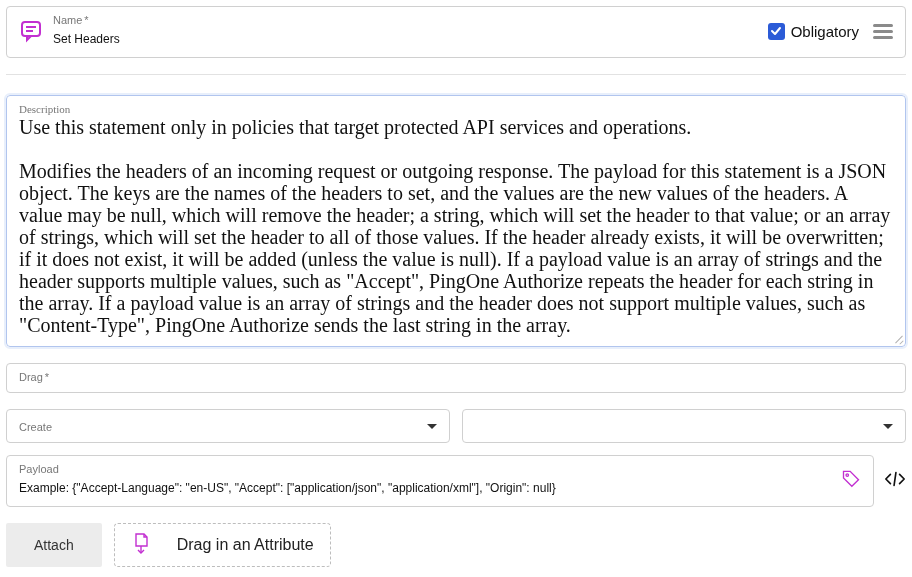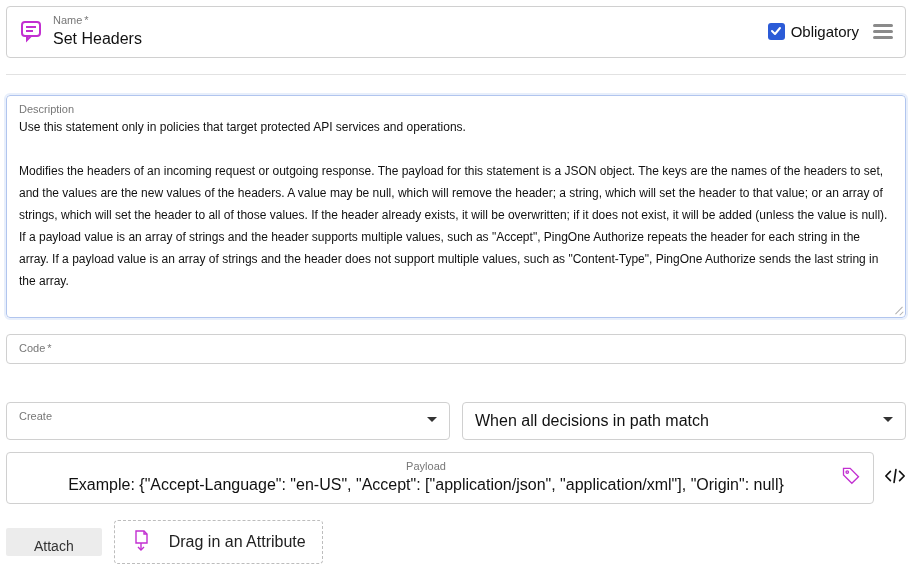--- a/index.html
+++ b/index.html
@@ -18,21 +18,21 @@
     margin-bottom: 16px;
     background: #fff;
     position: relative;
   }
   .field-label {
     font-size: 11px;
     color: #777;
     line-height: 14px;
   }
   .field-value {
-    font-size: 16px;
+    font-size: 12px;
     color: #111;
     line-height: 20px;
     margin-top: 2px;
     font-weight: 400;
   }
   
   .name-row {
     display: flex;
     align-items: center;
   }
@@ -78,24 +78,25 @@
   .req-star { color: #777; font-size: 11px; margin-left: 2px;}
   .divider {
     height: 1px;
     background: #e2e2e2;
     margin: 0 0 20px 0;
   }
   .desc-field {
     border-color: #b1c5ee;
     outline: 2px solid #e8effb;
     outline-offset: 0;
-    padding-bottom: 25px;
+    padding-bottom: 10px;
+    font-family: Liberation Serif, serif;
   }
   .desc-text {
-    font-size: 12px;
+    font-size: 20px;
     line-height: 22px;
     color: #111;
     white-space: pre-wrap;
   }
   .resize-handle {
     position: absolute;
     right: 2px;
     bottom: 2px;
     width: 10px;
     height: 10px;
@@ -110,33 +111,31 @@
   .resize-handle::before { width: 10px; right: -1px; bottom: 4px; }
   .resize-handle::after { width: 5px; right: -1px; bottom: 1px; }
   .two-col {
     display: flex;
     gap: 12px;
     margin-bottom: 12px;
   }
   .two-col .field { flex: 1; margin-bottom: 0; }
   .select-field {
     display: flex;
-    align-items: flex-start;
-    margin-top: 22px;
+    align-items: flex-end;
   }
   .select-main { flex: 1; }
   .caret {
     margin-left: 8px;
   }
   .payload-row {
     display: flex;
     align-items: center;
     gap: 10px;
     margin-bottom: 16px;
-    text-align: center;
   }
   .payload-field {
     flex: 1;
     margin-bottom: 0;
     display: flex;
     align-items: center;
   }
   .payload-main { flex: 1; }
   .tag-icon { margin-left: 8px; flex-shrink: 0;}
   .code-toggle { flex-shrink: 0; color: #111; }
@@ -146,29 +145,29 @@
     gap: 12px;
   }
   .attach-btn {
     background: #ececec;
     border: none;
     border-radius: 2px;
     padding: 10px 28px;
     font-size: 14px;
     color: #333;
     cursor: pointer;
-    height: 28px;
+    height: 44px;
   }
   .drag-zone {
     border: 1px dashed #bdbdbd;
     border-radius: 4px;
     padding: 10px 16px;
     display: flex;
     align-items: center;
-    gap: 18px;
+    gap: 26px;
     height: 44px;
   }
   .drag-zone-text {
     font-size: 16px;
     color: #222;
   }
 </style>
 </head>
 <body>
 
@@ -207,38 +206,37 @@
 <div class="field desc-field">
   <div class="field-label">Description</div>
   <div class="desc-text">Use this statement only in policies that target protected API services and operations.
 
 Modifies the headers of an incoming request or outgoing response. The payload for this statement is a JSON object. The keys are the names of the headers to set, and the values are the new values of the headers. A value may be null, which will remove the header; a string, which will set the header to that value; or an array of strings, which will set the header to all of those values. If the header already exists, it will be overwritten; if it does not exist, it will be added (unless the value is null). If a payload value is an array of strings and the header supports multiple values, such as "Accept", PingOne Authorize repeats the header for each string in the array. If a payload value is an array of strings and the header does not support multiple values, such as "Content-Type", PingOne Authorize sends the last string in the array.</div>
   <div class="resize-handle"></div>
 </div>
 
 <div class="field">
   <div class="field-label">
-    <span>Code</span><span class="req-star">*</span>
+    <span>Drag</span><span class="req-star">*</span>
   </div>
 </div>
 
 <div class="two-col">
   <div class="field select-field">
     <div class="select-main">
       <div class="field-label">Create</div>
     </div>
     <div class="caret">
       <svg width="10" height="6" viewBox="0 0 10 6">
           <path d="M0 0 L5 5 L10 0" fill="#333"></path>
         </svg>
     </div>
   </div>
   <div class="field select-field">
     <div class="select-main">
-      <div class="field-value">When all decisions in path match</div>
     </div>
     <div class="caret">
       <svg width="10" height="6" viewBox="0 0 10 6">
           <path d="M0 0 L5 5 L10 0" fill="#333"></path>
         </svg>
     </div>
   </div>
 </div>
 
 <div class="payload-row">

